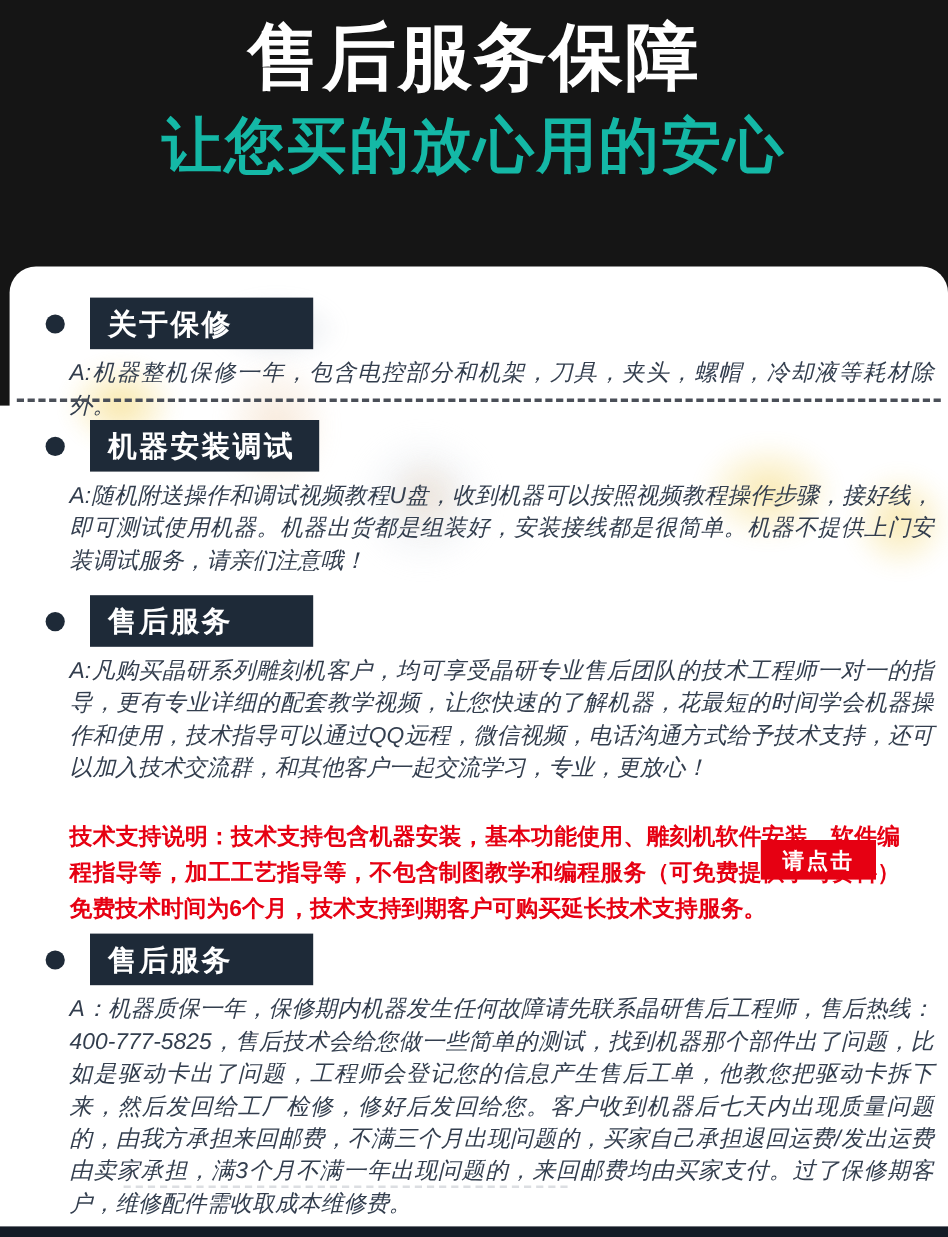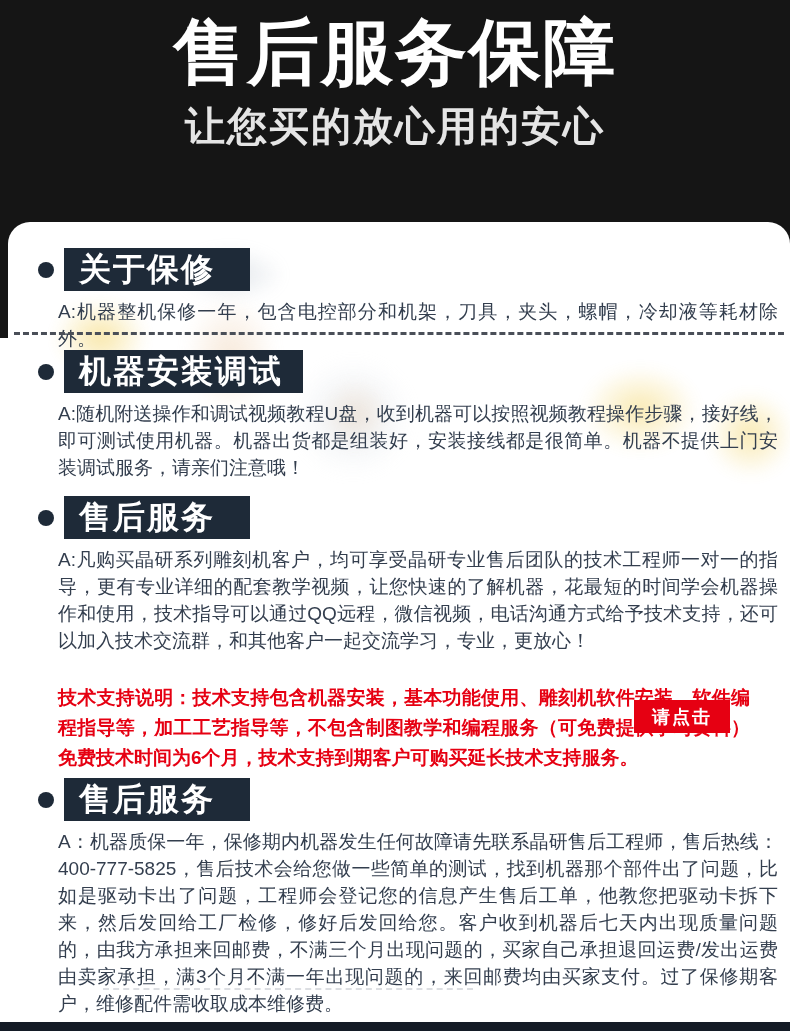--- a/index.html
+++ b/index.html
@@ -17,31 +17,31 @@
   
   .hero{
     position:absolute;top:0;left:0;right:0;height:338px;
     background:#151515;
   }
   .hero-title{
     margin:0;
     padding-top:16px;
     text-align:center;
     color:#ffffff;
-    font-size:72px;
+    font-size:61px;
     line-height:1.02;
     font-weight:900;
     letter-spacing:2px;
     white-space:nowrap;
   }
   .hero-subtitle{
     margin:10px 0 0 0;
     text-align:center;
-    color:#e5e5e5;
-    font-size:40px;
+    color:#14b8a6;
+    font-size:50px;
     font-weight:700;
     letter-spacing:2px;
     white-space:nowrap;
   }
   
   .card{
     position:absolute;
     top:222px;left:8px;right:0;height:800px;
     background:#ffffff;
     border-radius:22px 22px 0 0;
@@ -62,38 +62,39 @@
   .s1{top:26px;}
   .s2{top:128px;}
   .s3{top:274px;}
   .s4{top:556px;}
   .label-row{display:flex;align-items:center;margin-left:30px;height:43px;}
   .bullet{
     width:16px;height:16px;border-radius:50%;
     background:#1e2a38;flex:0 0 16px;
   }
   .label-chip{
-    margin-left:10px;
+    margin-left:21px;
     min-width:186px;
     box-sizing:border-box;
     height:43px;
     display:inline-flex;align-items:center;
     background:#1e2a38;
     color:#ffffff;
-    font-size:32px;font-weight:700;
+    font-size:24px;font-weight:700;
     letter-spacing:2px;
     padding:0 20px 0 15px;
   }
   .body-text{
     margin:7px 12px 0 50px;
     color:#333e4e;
     font-size:19px;
     line-height:27px;
     font-weight:500;
     text-align:justify;
+    font-style:italic;
   }
   .divider{
     position:absolute;left:6px;right:6px;top:110px;
     border-top:3px dashed #4a4f58;
   }
   .divider-faint{
     position:absolute;left:95px;top:766px;width:370px;
     border-top:2px dashed #8d95a1;opacity:.3;
   }
   

